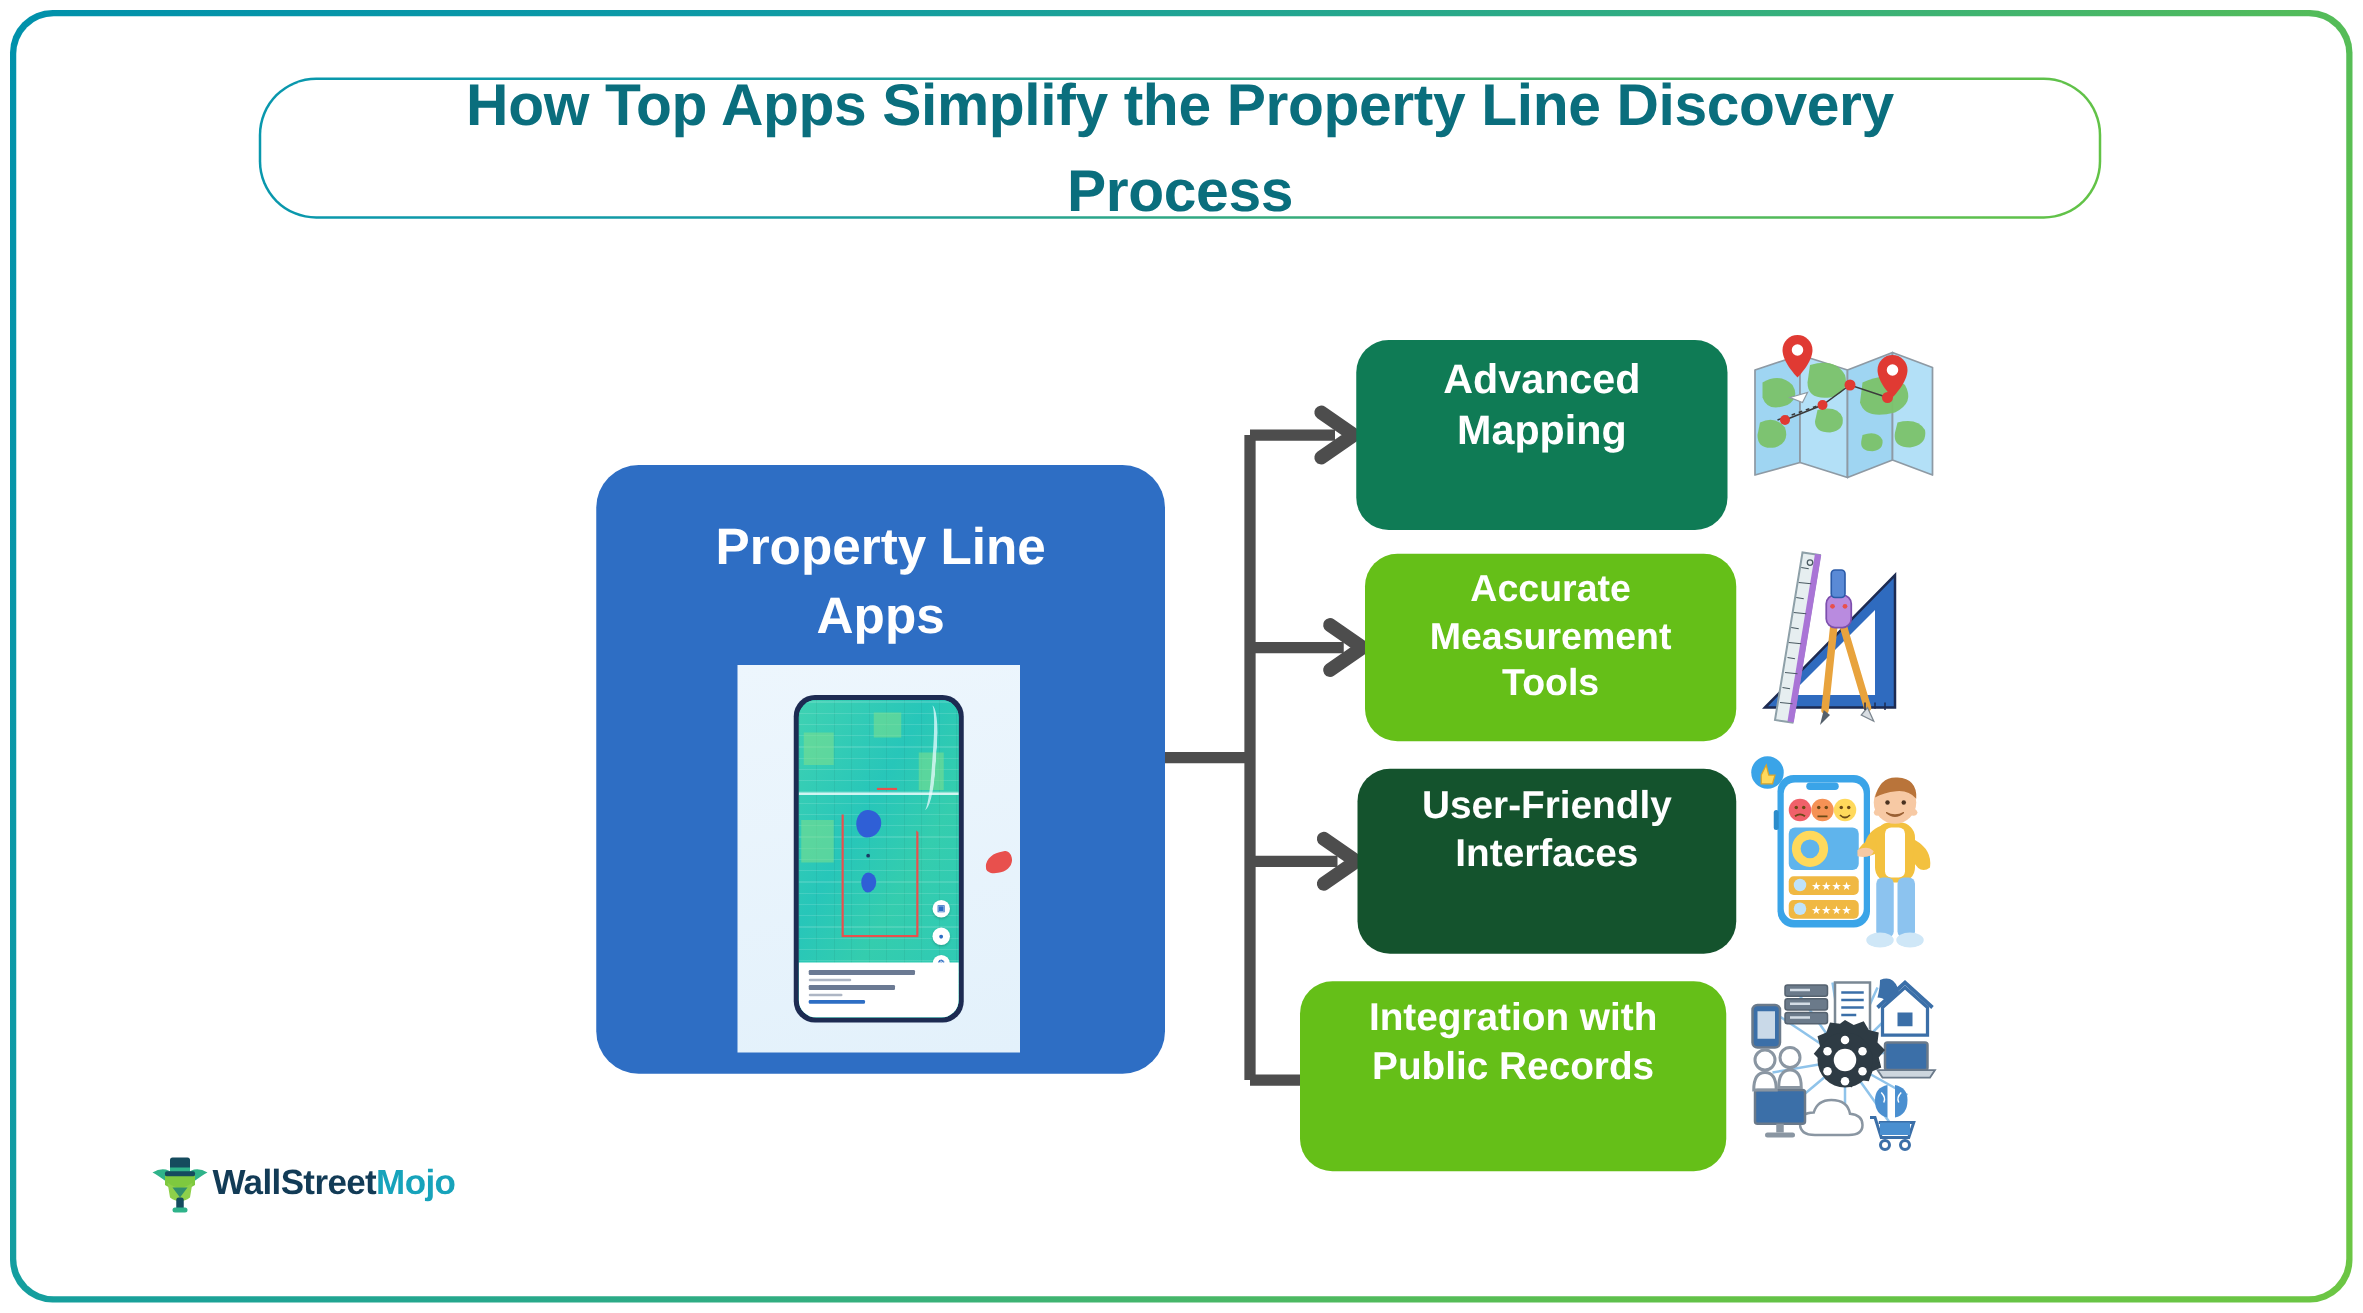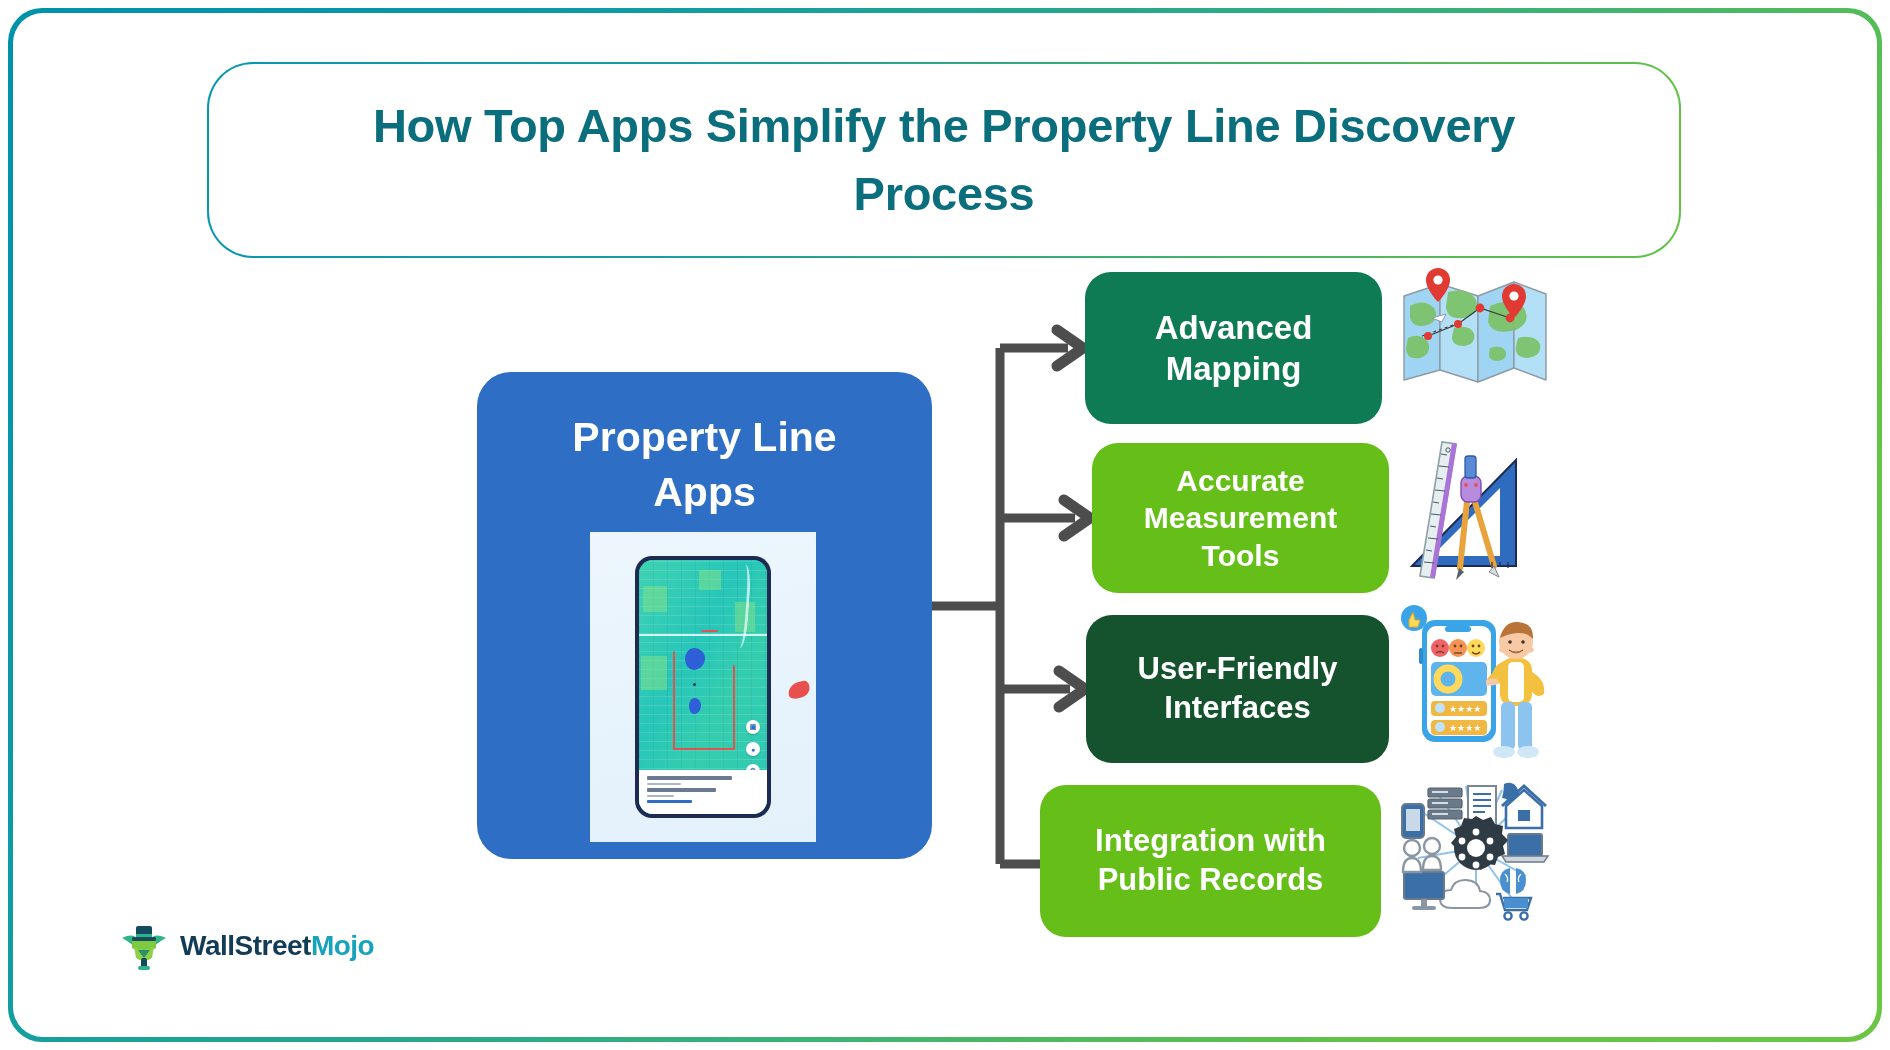--- a/index.html
+++ b/index.html
@@ -28,21 +28,21 @@
   .outer-frame > .inner-white {
     width: 100%; height: 100%;
     background: #ffffff;
     border-radius: 30px;
   }
 
   
   .title-box {
     position: absolute;
     left: 207px; top: 62px;
-    width: 1474px; height: 196px;
+    width: 1474px; height: 113px;
     border-radius: 46px;
     padding: 2px;
     background: linear-gradient(100deg, #0897ad 0%, #179ca2 30%, #45b368 70%, #63c346 100%);
   }
   .title-box-inner {
     width: 100%; height: 100%;
     background: #ffffff;
     border-radius: 44px;
     display: flex;
     align-items: center;
@@ -171,21 +171,20 @@
   }
 
   
   .connectors { position: absolute; left: 0; top: 0; width: 1890px; height: 1050px; pointer-events: none; }
 
   
   .node-box {
     position: absolute;
     border-radius: 26px;
     display: flex;
-    align-items: center;
     justify-content: center;
     color: #ffffff;
     font-weight: bold;
     text-align: center;
     line-height: 1.25;
     padding: 10px 18px;
   }
   .node-box.n1 { left: 1085px; top: 272px; width: 297px; height: 152px; background: #0f7b55; font-size: 33px; }
   .node-box.n2 { left: 1092px; top: 443px; width: 297px; height: 150px; background: #65bf18; font-size: 30px; }
   .node-box.n3 { left: 1086px; top: 615px; width: 303px; height: 148px; background: #14532d; font-size: 31px; }
@@ -195,21 +194,21 @@
   .illus { position: absolute; }
   .illus.i1 { left: 1398px; top: 262px; width: 152px; height: 130px; }
   .illus.i2 { left: 1408px; top: 438px; width: 150px; height: 152px; }
   .illus.i3 { left: 1400px; top: 602px; width: 158px; height: 162px; }
   .illus.i4 { left: 1398px; top: 772px; width: 160px; height: 152px; }
 
   
   .logo-wrap {
     position: absolute;
     left: 118px; top: 920px;
-    display: flex; align-items: center; gap: 10px;
+    display: flex; align-items: center; 
   }
   .logo-text { font-size: 28px; font-weight: bold; letter-spacing: -0.5px; }
   .logo-text .ws { color: #123b56; }
   .logo-text .mj { color: #17a3bb; }
 </style>
 </head>
 <body>
 
 <div id="canvas">
 

